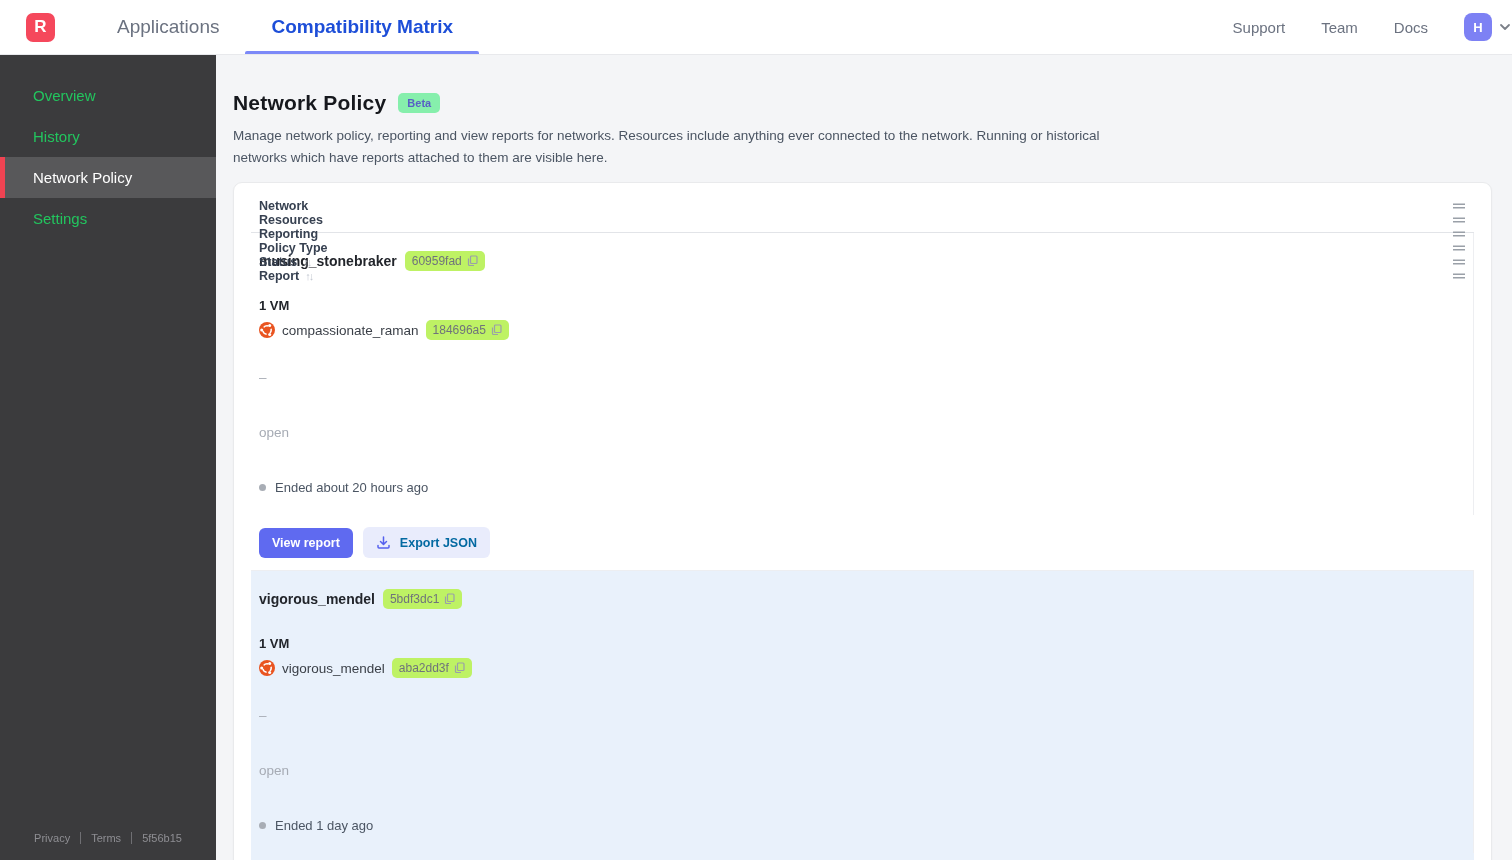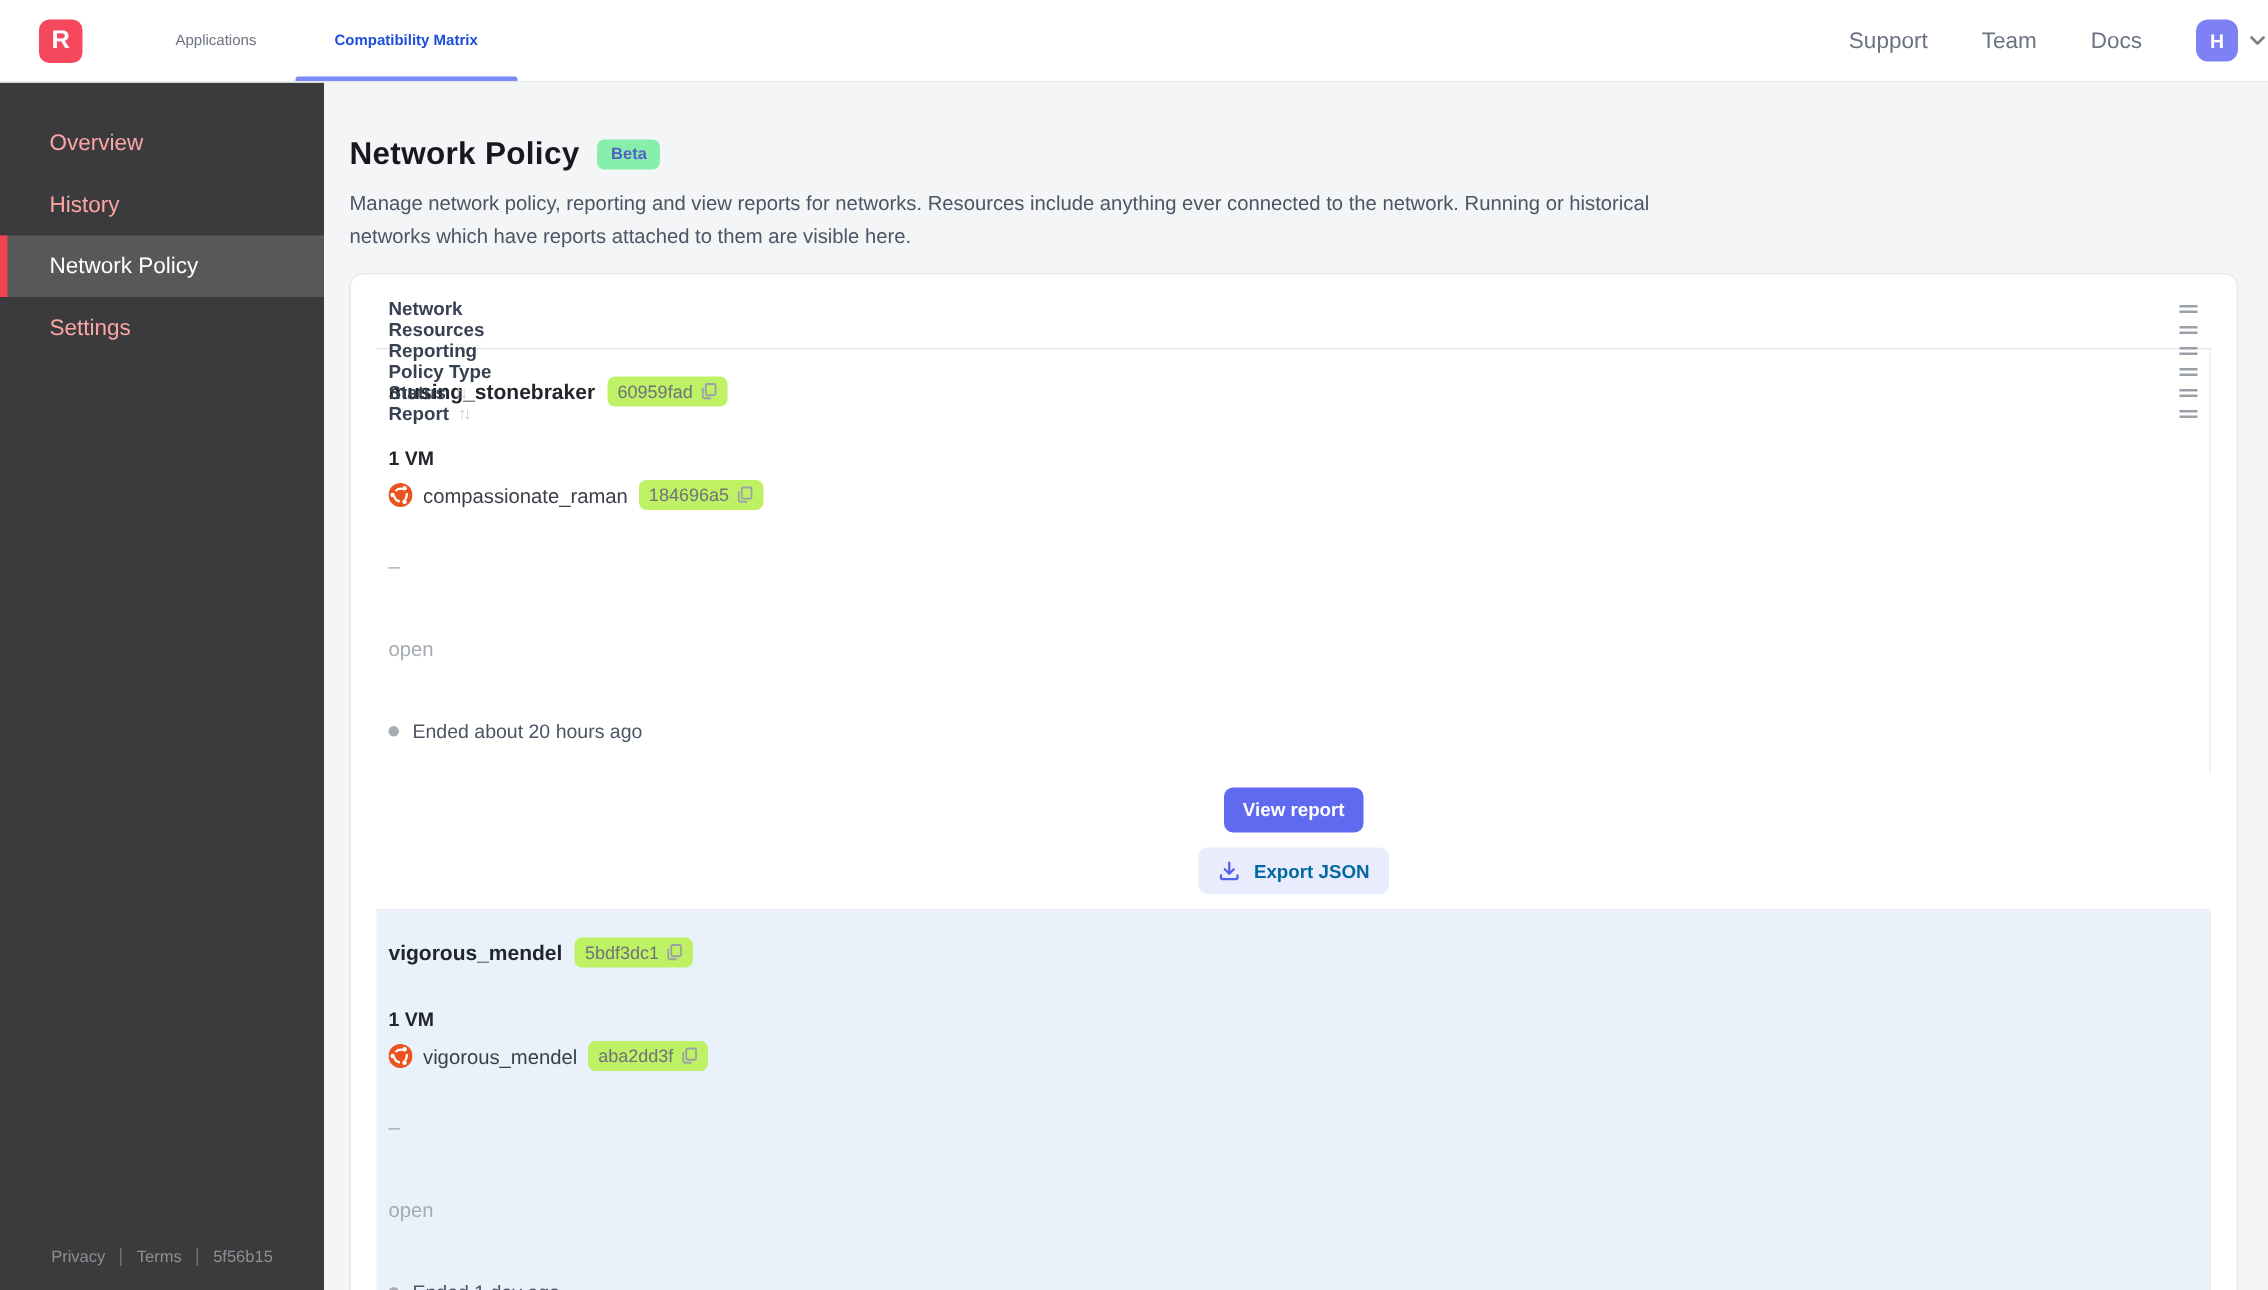--- a/index.html
+++ b/index.html
@@ -2,33 +2,33 @@
 <html><head>
 <meta charset="utf-8">
 <style>
   * { margin:0; padding:0; box-sizing:border-box; }
   html,body { width:1512px; height:860px; overflow:hidden; font-family:"Liberation Sans",sans-serif; background:#f4f5f7; }
 
   
   .topbar { position:relative; height:55px; background:#ffffff; border-bottom:1px solid #e8e9ec; display:flex; align-items:center; z-index:5; }
   .logo { width:29px; height:29px; margin-left:26px; border-radius:7px; background:#f5485c; color:#fff; font-weight:bold; font-size:17px; display:flex; align-items:center; justify-content:center; }
   .topnav { display:flex; height:100%; margin-left:36px; }
-  .topnav-item { position:relative; display:flex; align-items:center; padding:0 26px 0 26px; font-size:10px; color:#6b7280; cursor:pointer; }
+  .topnav-item { position:relative; display:flex; align-items:center; padding:0 26px 0 26px; font-size:19px; color:#6b7280; cursor:pointer; }
   .topnav-item.active { color:#1d4ed8; font-weight:bold; }
   .topnav-item.active::after { content:""; position:absolute; left:0; right:0; bottom:0; height:3px; background:#7c89f8; border-radius:2px 2px 0 0; }
   .topbar-right { margin-left:auto; display:flex; align-items:center; gap:36px; }
   .topbar-link { font-size:15px; color:#6b7280; cursor:pointer; }
   .avatar-wrap { display:flex; align-items:center; gap:6px; cursor:pointer; }
   .avatar { width:28px; height:28px; border-radius:8px; background:#7d81f4; color:#fff; font-size:13px; font-weight:bold; display:flex; align-items:center; justify-content:center; }
 
   
   .layout { display:flex; height:805px; }
   .sidebar { width:216px; background:#3b3b3d; display:flex; flex-direction:column; flex-shrink:0; }
   .side-nav { margin-top:20px; }
-  .side-item { height:41px; display:flex; align-items:center; padding-left:28px; font-size:15px; color:#fca5a5; cursor:pointer; border-left:5px solid transparent; }
+  .side-item { height:41px; display:flex; align-items:center; padding-left:28px; font-size:15px; color:#22c55e; cursor:pointer; border-left:5px solid transparent; }
   .side-item.active { background:#58585a; color:#ffffff; border-left-color:#ef4352; }
   .side-footer { margin-top:auto; padding:14px 0 16px; display:flex; justify-content:center; align-items:center; gap:10px; font-size:11px; color:#8e8e93; }
   .side-footer .sep { width:1px; height:12px; background:#6f6f73; }
 
   .main { flex:1; background:#f4f5f7; overflow:hidden; padding:36px 20px 0 17px; }
 
   
   .title-row { display:flex; align-items:center; gap:12px; }
   .page-title { font-size:21px; font-weight:bold; color:#16181d; letter-spacing:.2px; }
   .beta-badge { background:#86efac; color:#585fc4; font-size:11px; font-weight:bold; padding:4px 9px; border-radius:5px; }
@@ -40,21 +40,21 @@
 
   
   .thead { display:grid; align-items:center; height:34px; border-bottom:1px solid #e2e4e8;text-align:center; }
   .th { position:relative; height:100%; display:flex; align-items:center; gap:6px; padding:0 8px; font-size:12.5px; font-weight:bold; color:#374151; }
   .th::after { content:""; position:absolute; right:0; top:7px; bottom:7px; width:2px; background:#d8dade; border-radius:2px; }
   .sort { font-size:11px; color:#c3c8d1; letter-spacing:-2px; padding-bottom:1px; cursor:pointer; }
   .grip { margin-left:auto; cursor:col-resize; display:flex; }
   .trow { display:grid; border-bottom:1px solid #edeef1; background:#fff; }
   .trow.hl { background:#e9f1fb; }
   .td { padding:10px 8px; display:flex; align-items:center; border-right:1px solid #edeef1; font-size:13.5px; color:#1f2937; min-height:33px; }
-  .td:last-child { border-right:none;flex-direction:column; }
+  .td:last-child { border-right:none; }
   .nets .td { min-height:55px; }
   .net-name { font-size:14px; font-weight:bold; color:#22252b; margin-right:8px; }
   .id-badge { display:inline-flex; align-items:center; gap:5px; background:#bef264; border-radius:5px; padding:3px 7px; font-size:12px; color:#6f737b; cursor:pointer; }
   .res-cell { flex-direction:column; align-items:flex-start !important; justify-content:center; gap:7px; }
   .res-count { font-size:13px; font-weight:bold; color:#22252b; }
   .res-line { display:flex; align-items:center; gap:7px; font-size:13.5px; color:#3a3f47; }
   .muted { color:#a6abb4; }
   .status-cell { gap:9px; font-size:13px; color:#4b5563; }
   .dot { width:7px; height:7px; border-radius:50%; background:#a8adb5; flex-shrink:0; }
   .report-cell { gap:10px; }

